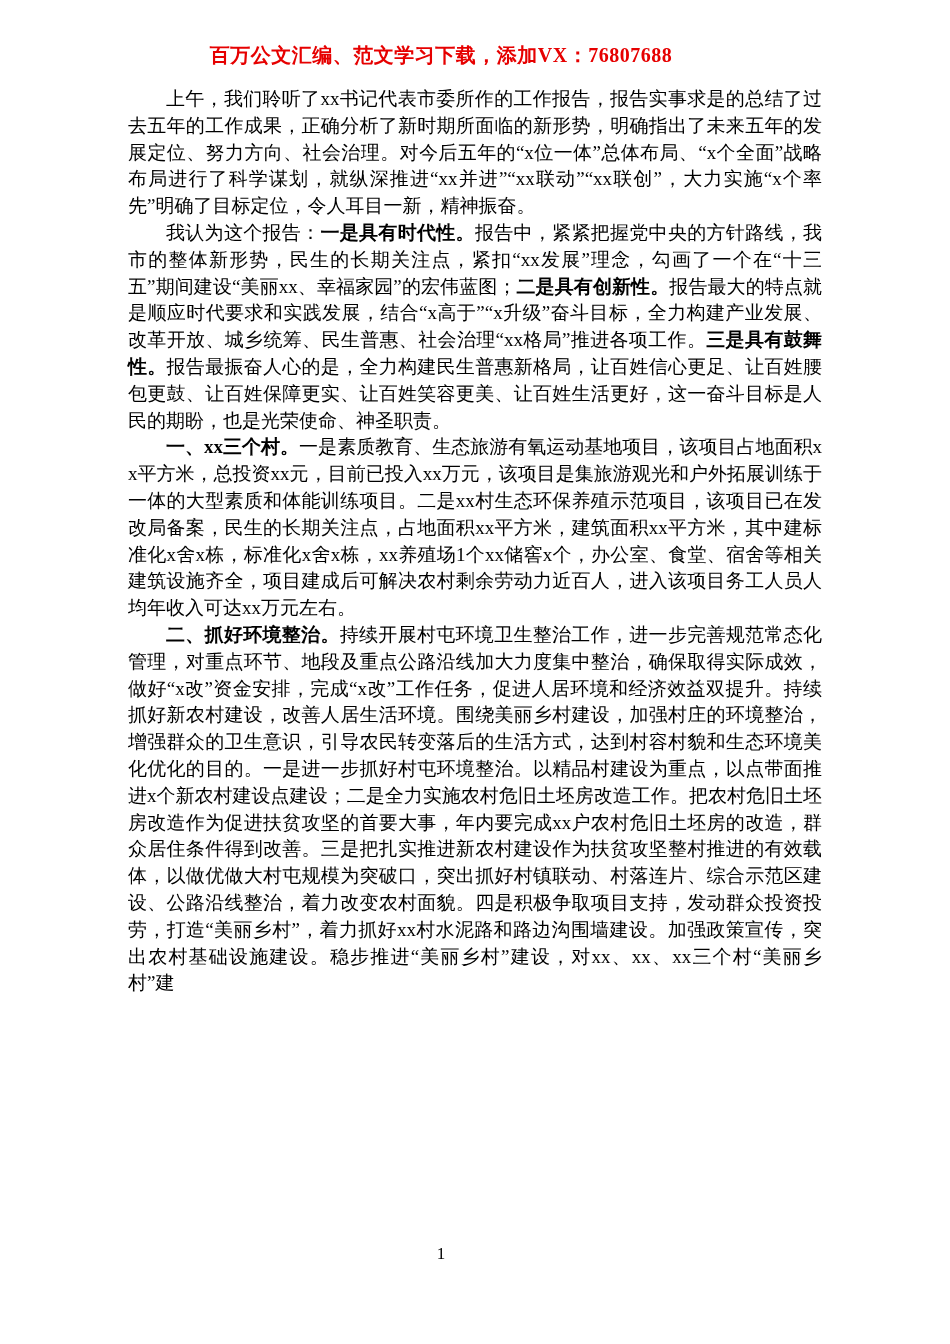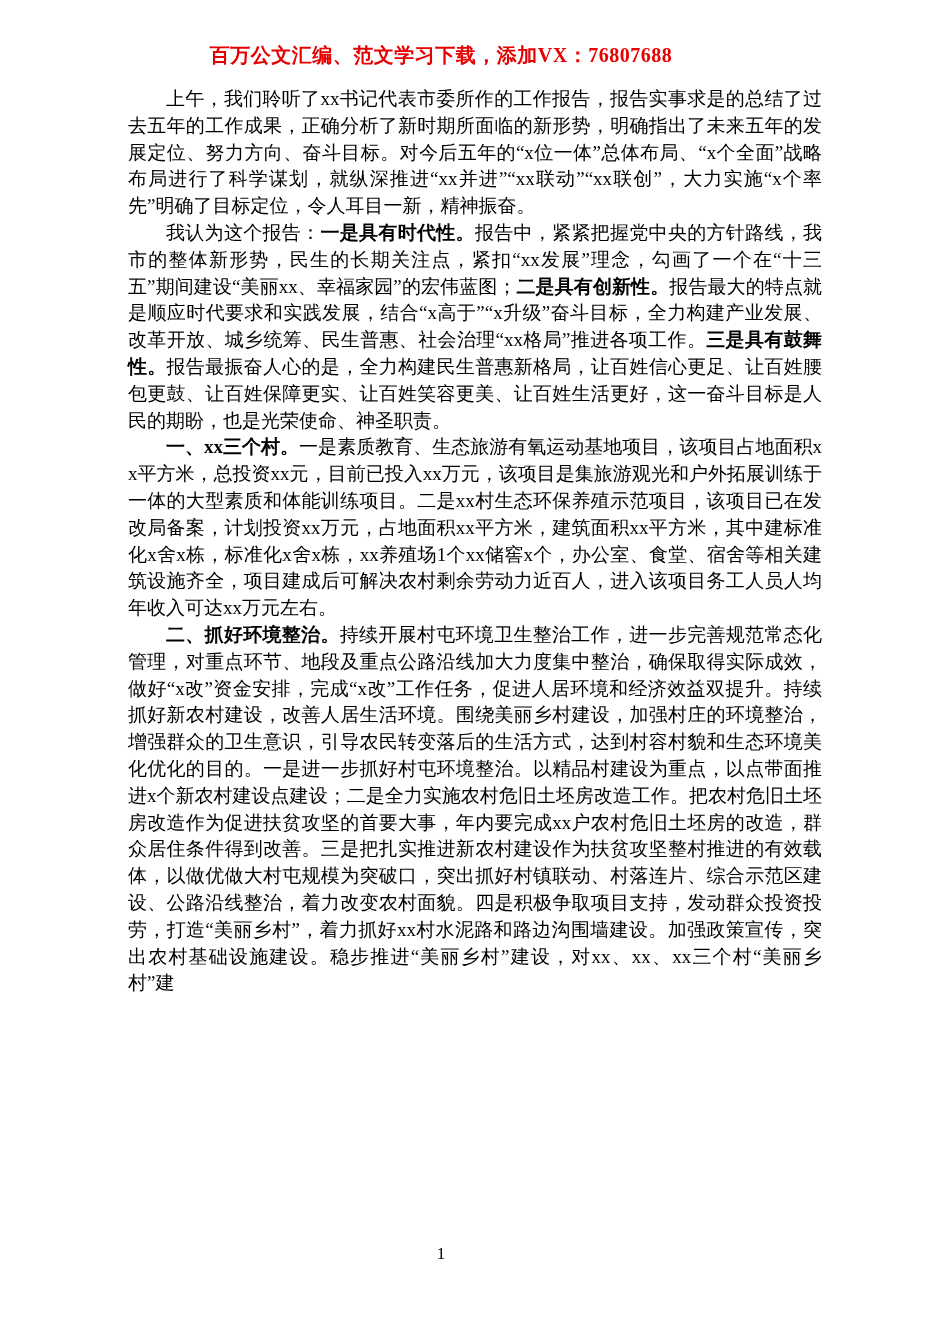--- a/index.html
+++ b/index.html
@@ -53,21 +53,21 @@
   }
 </style>
 </head>
 <body>
 
 <div class="page">
 
   <div class="doc-header" style="color: rgb(230, 0, 0);"><span>百万公文汇编、范文学习下载，添加VX：76807688</span></div>
 
   <div class="doc-body">
-    <p class="para"><span>上午，我们聆听了xx书记代表市委所作的工作报告，报告实事求是的总结了过去五年的工作成果，正确分析了新时期所面临的新形势，明确指出了未来五年的发展定位、努力方向、奋斗目标。对今后五年的“x位一体”总体布局、“x个全面”战略布局进行了科学谋划，就纵深推进“xx并进”“xx联动”“xx联创”，大力实施“x个率先”明确了目标定位，令人耳目一新，精神振奋。</span></p>
+    <p class="para"><span>上午，我们聆听了xx书记代表市委所作的工作报告，报告实事求是的总结了过去五年的工作成果，正确分析了新时期所面临的新形势，明确指出了未来五年的发展定位、努力方向、社会治理。对今后五年的“x位一体”总体布局、“x个全面”战略布局进行了科学谋划，就纵深推进“xx并进”“xx联动”“xx联创”，大力实施“x个率先”明确了目标定位，令人耳目一新，精神振奋。</span></p>
     <p class="para"><span>我认为这个报告：</span><span class="bold">一是具有时代性。</span><span>报告中，紧紧把握党中央的方针路线，我市的整体新形势，民生的长期关注点，紧扣“xx发展”理念，勾画了一个在“十三五”期间建设“美丽xx、幸福家园”的宏伟蓝图；</span><span class="bold">二是具有创新性。</span><span>报告最大的特点就是顺应时代要求和实践发展，结合“x高于”“x升级”奋斗目标，全力构建产业发展、改革开放、城乡统筹、民生普惠、社会治理“xx格局”推进各项工作。</span><span class="bold">三是具有鼓舞性。</span><span>报告最振奋人心的是，全力构建民生普惠新格局，让百姓信心更足、让百姓腰包更鼓、让百姓保障更实、让百姓笑容更美、让百姓生活更好，这一奋斗目标是人民的期盼，也是光荣使命、神圣职责。</span></p>
-    <p class="para"><span class="bold">一、xx三个村。</span><span>一是素质教育、生态旅游有氧运动基地项目，该项目占地面积xx平方米，总投资xx元，目前已投入xx万元，该项目是集旅游观光和户外拓展训练于一体的大型素质和体能训练项目。二是xx村生态环保养殖示范项目，该项目已在发改局备案，计划投资xx万元，占地面积xx平方米，建筑面积xx平方米，其中建标准化x舍x栋，标准化x舍x栋，xx养殖场1个xx储窖x个，办公室、食堂、宿舍等相关建筑设施齐全，项目建成后可解决农村剩余劳动力近百人，进入该项目务工人员人均年收入可达xx万元左右。</span></p>
+    <p class="para"><span class="bold">一、xx三个村。</span><span>一是素质教育、生态旅游有氧运动基地项目，该项目占地面积xx平方米，总投资xx元，目前已投入xx万元，该项目是集旅游观光和户外拓展训练于一体的大型素质和体能训练项目。二是xx村生态环保养殖示范项目，该项目已在发改局备案，民生的长期关注点，占地面积xx平方米，建筑面积xx平方米，其中建标准化x舍x栋，标准化x舍x栋，xx养殖场1个xx储窖x个，办公室、食堂、宿舍等相关建筑设施齐全，项目建成后可解决农村剩余劳动力近百人，进入该项目务工人员人均年收入可达xx万元左右。</span></p>
     <p class="para"><span class="bold">二、抓好环境整治。</span><span>持续开展村屯环境卫生整治工作，进一步完善规范常态化管理，对重点环节、地段及重点公路沿线加大力度集中整治，确保取得实际成效，做好“x改”资金安排，完成“x改”工作任务，促进人居环境和经济效益双提升。持续抓好新农村建设，改善人居生活环境。围绕美丽乡村建设，加强村庄的环境整治，增强群众的卫生意识，引导农民转变落后的生活方式，达到村容村貌和生态环境美化优化的目的。一是进一步抓好村屯环境整治。以精品村建设为重点，以点带面推进x个新农村建设点建设；二是全力实施农村危旧土坯房改造工作。把农村危旧土坯房改造作为促进扶贫攻坚的首要大事，年内要完成xx户农村危旧土坯房的改造，群众居住条件得到改善。三是把扎实推进新农村建设作为扶贫攻坚整村推进的有效载体，以做优做大村屯规模为突破口，突出抓好村镇联动、村落连片、综合示范区建设、公路沿线整治，着力改变农村面貌。四是积极争取项目支持，发动群众投资投劳，打造“美丽乡村”，着力抓好xx村水泥路和路边沟围墙建设。加强政策宣传，突出农村基础设施建设。稳步推进“美丽乡村”建设，对xx、xx、xx三个村“美丽乡村”建</span></p>
   </div>
 
   <div class="doc-footer"><span>1</span></div>
 
 </div>
 
 </body></html>

